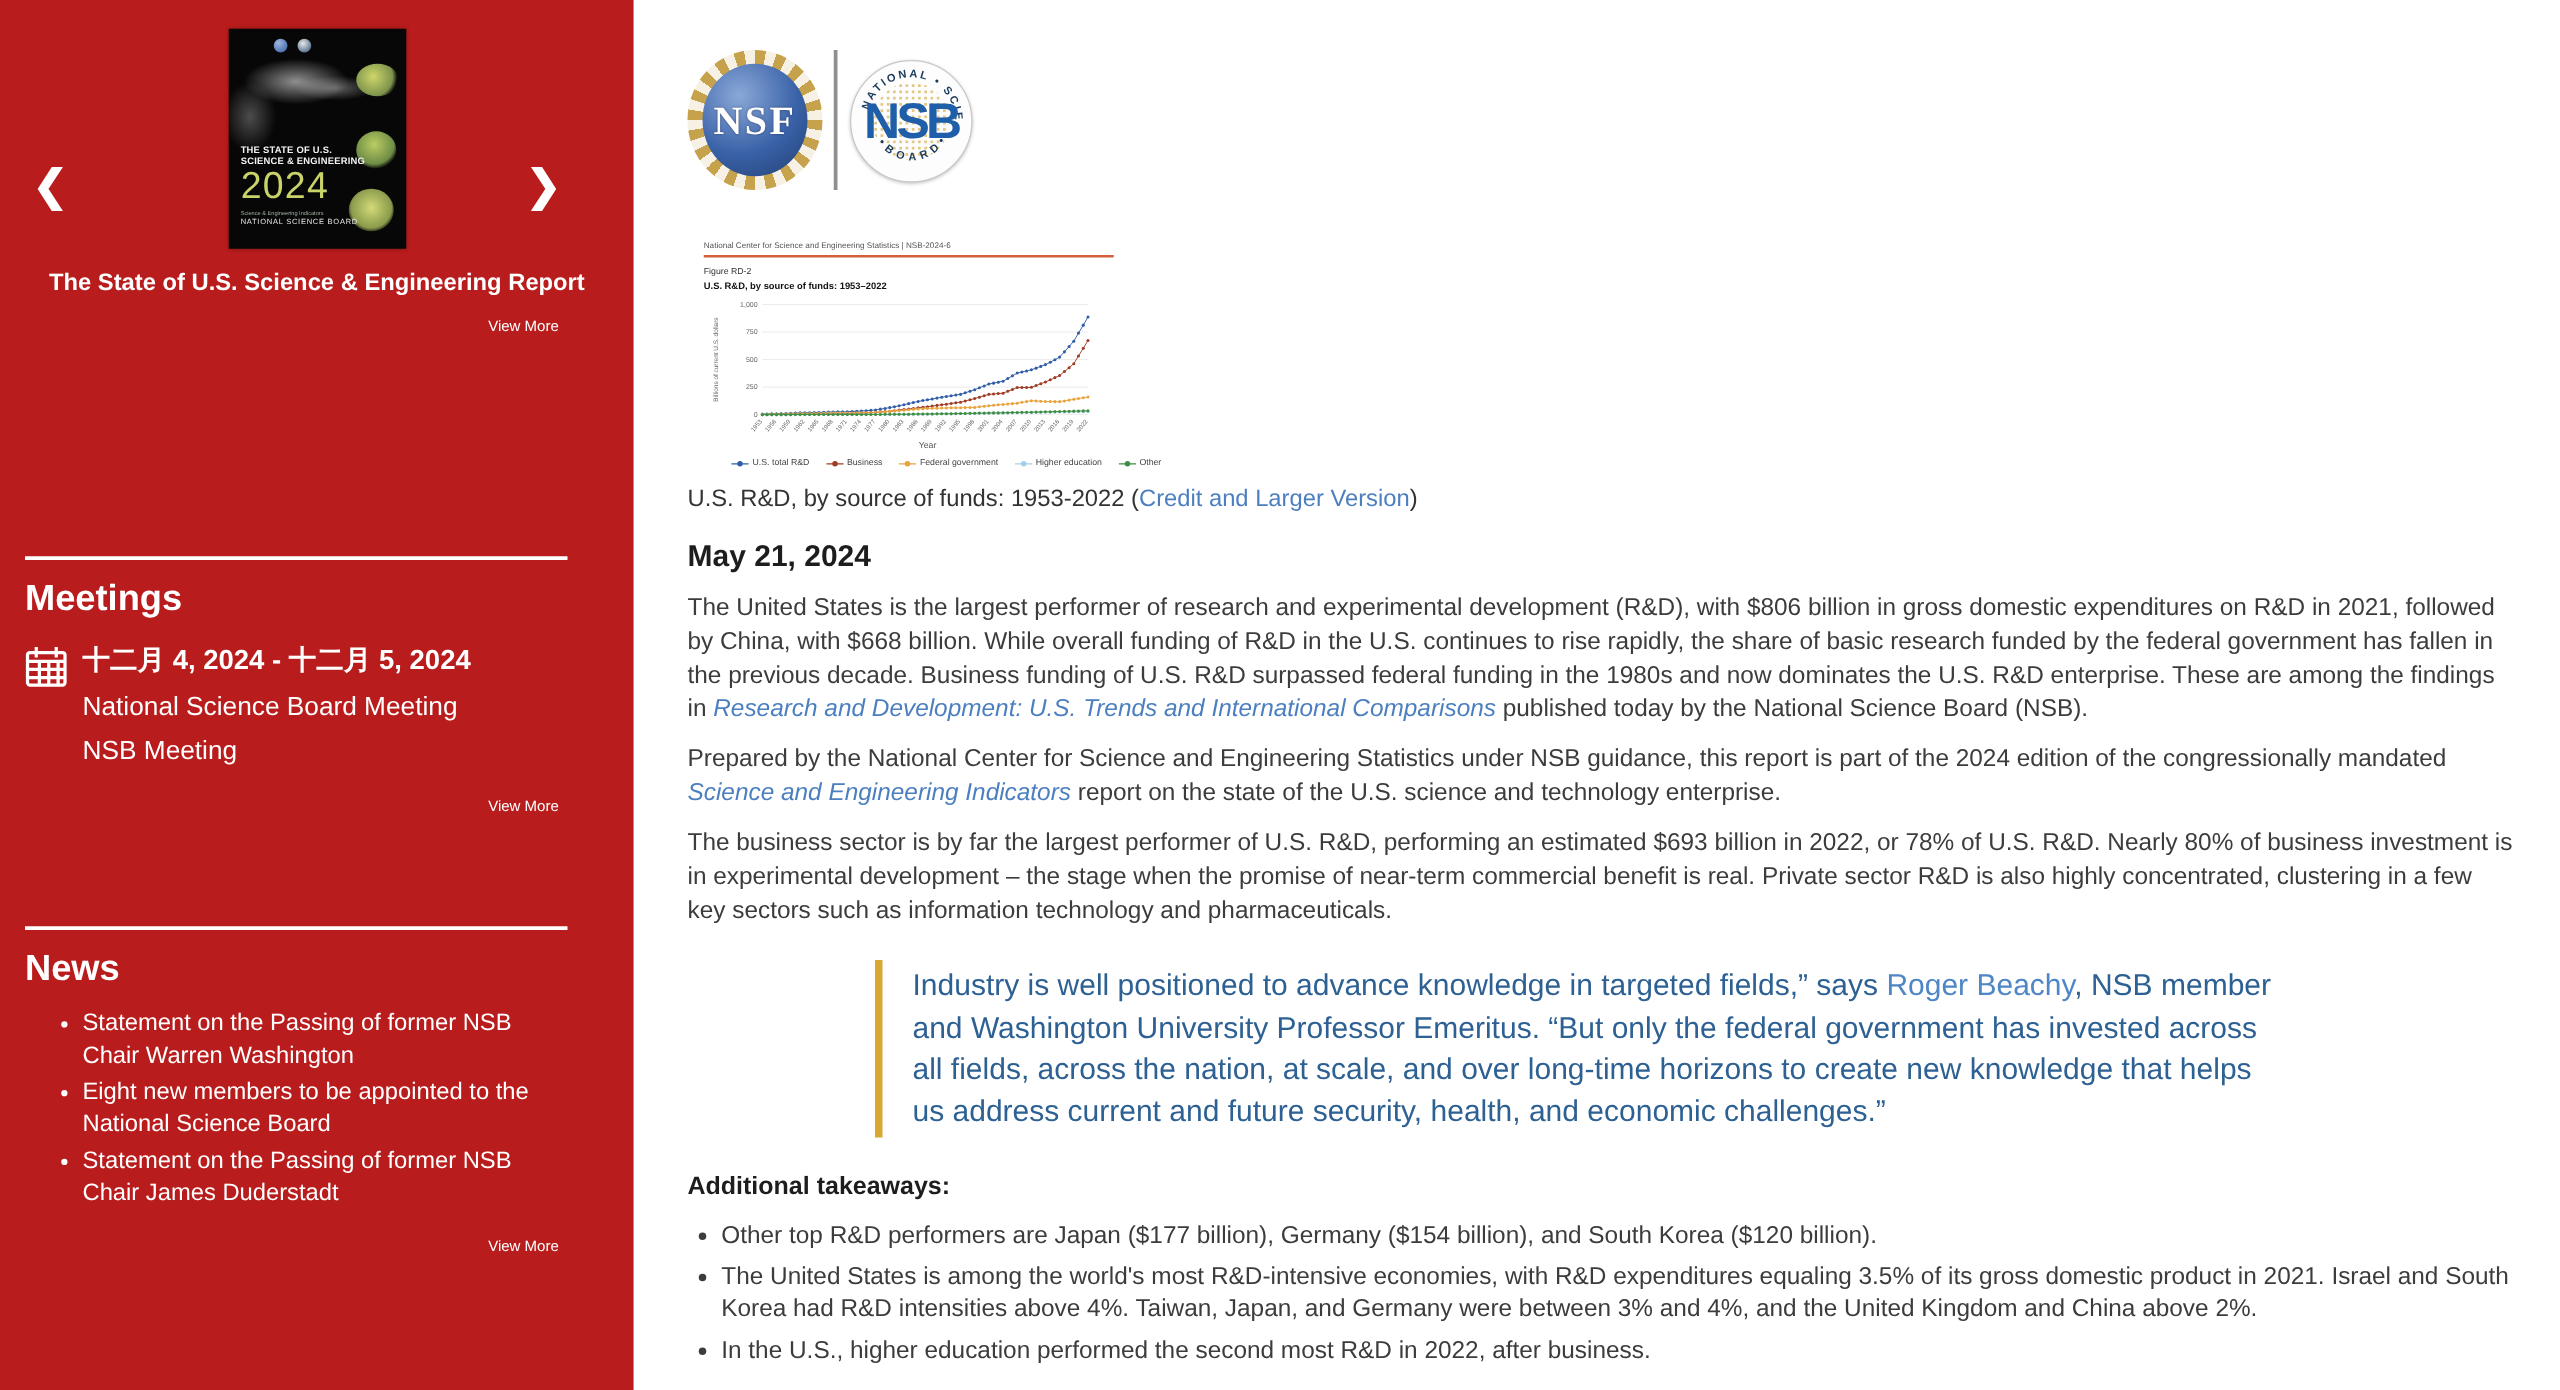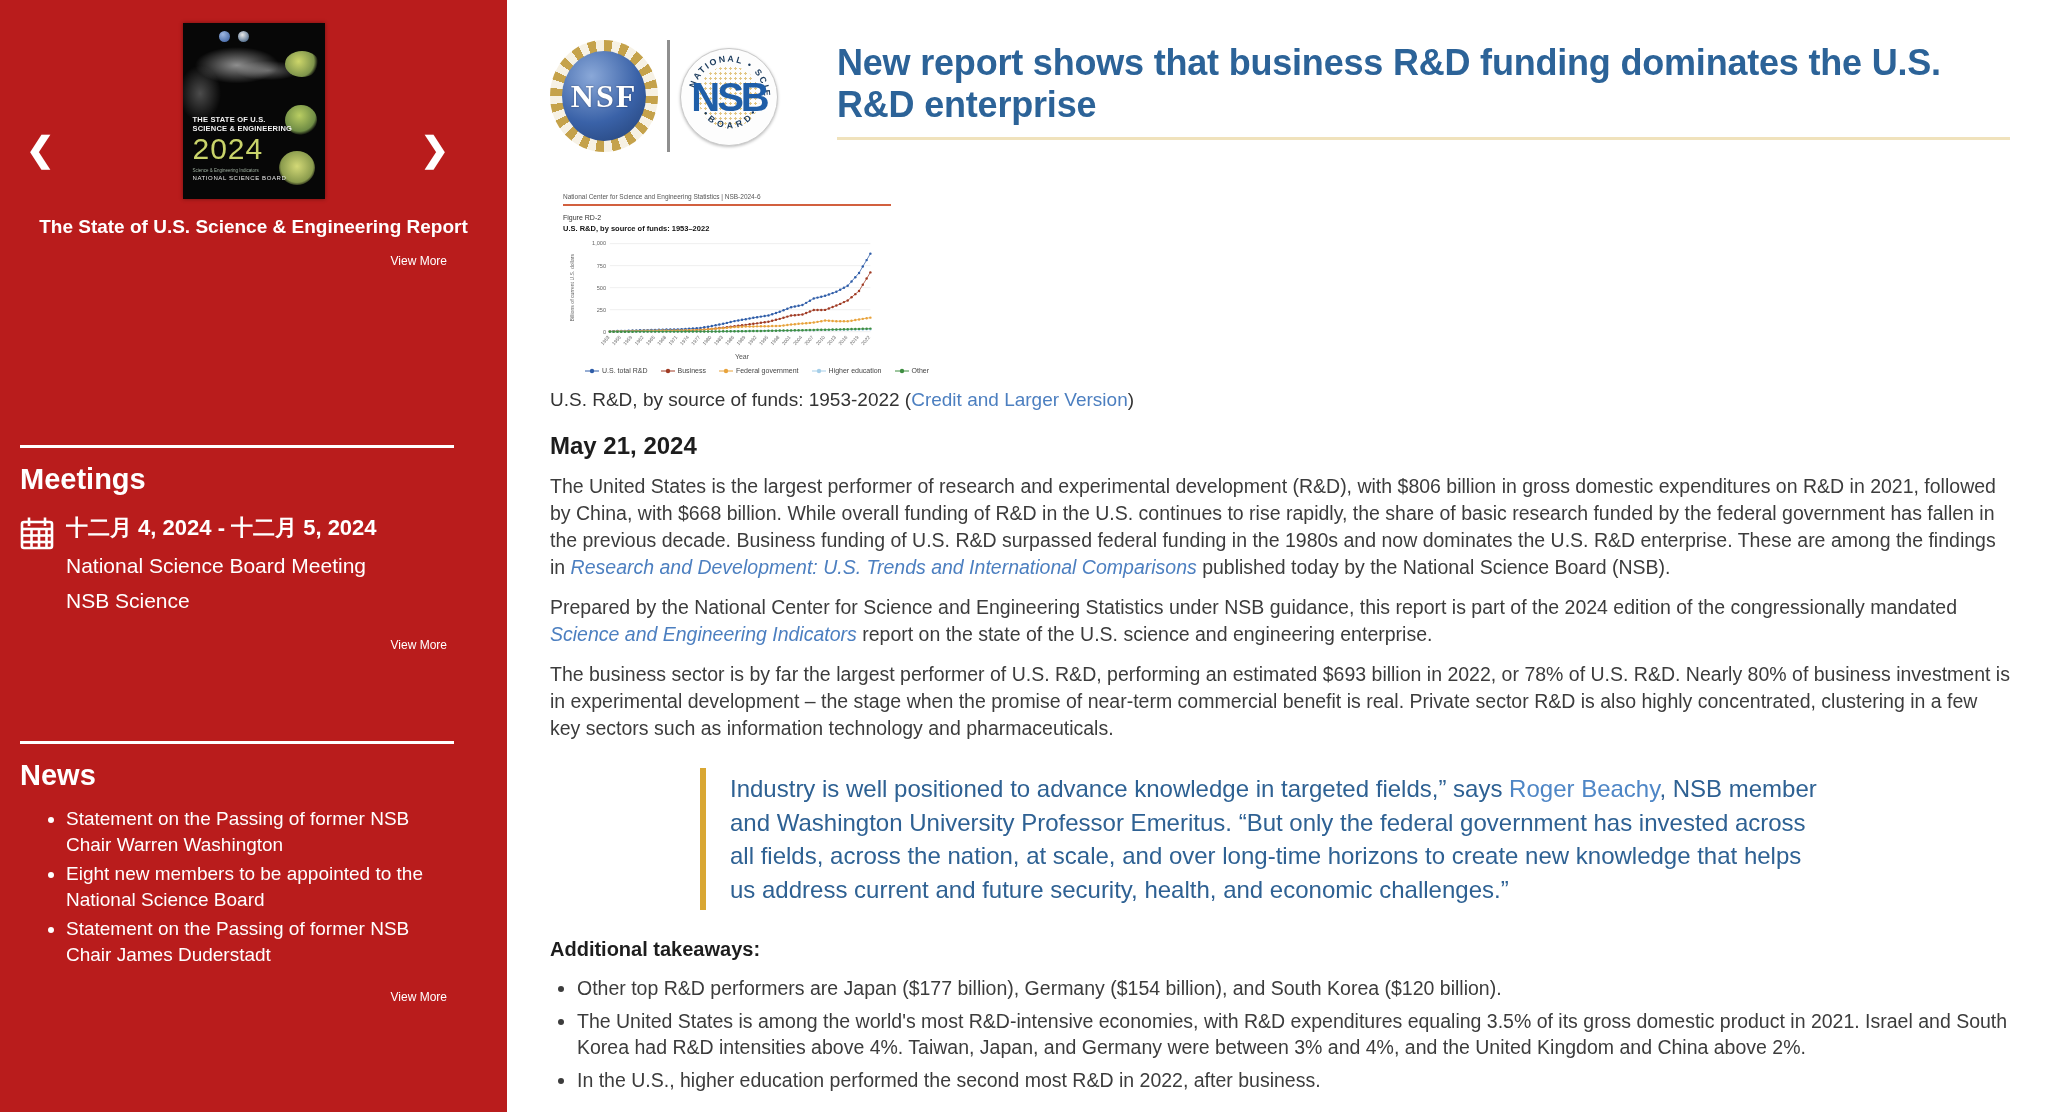--- a/index.html
+++ b/index.html
@@ -145,21 +145,21 @@
         <line x1="11.5" y1="13" x2="11.5" y2="32"></line>
         <line x1="19" y1="13" x2="19" y2="32"></line>
         <line x1="26.5" y1="13" x2="26.5" y2="32"></line>
         <line x1="2" y1="19.5" x2="32" y2="19.5"></line>
         <line x1="2" y1="26" x2="32" y2="26"></line>
       </svg>
     </span>
     <div class="meeting-texts">
       <div class="meeting-date">十二月 4, 2024  - 十二月 5, 2024</div>
       <div class="meeting-item">National Science Board Meeting</div>
-      <div class="meeting-item">NSB Science</div>
+      <div class="meeting-item">NSB Meeting</div>
     </div>
   </div>
   <div class="view-more" style="margin-top:25px">View More</div>
 
   <hr class="sb-divider d2">
   <h2 class="sb-h2">News</h2>
   <ul class="news-list">
     <li>Statement on the Passing of former NSB Chair Warren Washington</li>
     <li>Eight new members to be appointed to the National Science Board</li>
     <li>Statement on the Passing of former NSB Chair James Duderstadt</li>
@@ -187,24 +187,20 @@
         <text font-size="9" font-weight="bold" fill="#1a3a5c" letter-spacing="2">
           <textPath href="#arcTop" startOffset="8%"><tspan>NATIONAL • SCIENCE</tspan></textPath>
         </text>
         <text font-size="9" font-weight="bold" fill="#1a3a5c" letter-spacing="1">
           <textPath href="#arcBot" startOffset="18%"><tspan>• B O A R D •</tspan></textPath>
         </text>
       </svg>
       <div class="nsb-center">
         <span>NSB</span>
       </div>
-    </div>
-    <div class="headline-block">
-      <h1 class="headline">New report shows that business R&amp;D funding dominates the U.S. R&amp;D enterprise</h1>
-      <hr class="headline-rule">
     </div>
   </div>
 
   <div class="figure">
     <div class="fig-src">National Center for Science and Engineering Statistics  |  NSB-2024-6</div>
     <hr class="fig-rule">
     <div class="fig-label">Figure RD-2</div>
     <div class="fig-title">U.S. R&amp;D, by source of funds: 1953–2022</div>
     <svg id="plot" viewBox="0 0 350 122">
         <line x1="50" y1="100.0" x2="328" y2="100.0" stroke="#e2e2e2" stroke-width="0.6"></line>
@@ -637,21 +633,21 @@
         </span>
       </div>
   </div>
 
   <div class="caption"><span>U.S. R&amp;D, by source of funds: 1953-2022 (</span><a class="cap-link">Credit and Larger Version</a><span>)</span></div>
 
   <h3 class="date-h">May 21, 2024</h3>
 
   <p class="body-p"><span>The United States is the largest performer of research and experimental development (R&amp;D), with $806 billion in gross domestic expenditures on R&amp;D in 2021, followed by China, with $668 billion. While overall funding of R&amp;D in the U.S. continues to rise rapidly, the share of basic research funded by the federal government has fallen in the previous decade. Business funding of U.S. R&amp;D surpassed federal funding in the 1980s and now dominates the U.S. R&amp;D enterprise. These are among the findings in </span><a class="body-link">Research and Development: U.S. Trends and International Comparisons</a><span> published today by the National Science Board (NSB).</span></p>
 
-  <p class="body-p"><span>Prepared by the National Center for Science and Engineering Statistics under NSB guidance, this report is part of the 2024 edition of the congressionally mandated </span><a class="body-link">Science and Engineering Indicators</a><span> report on the state of the U.S. science and engineering enterprise.</span></p>
+  <p class="body-p"><span>Prepared by the National Center for Science and Engineering Statistics under NSB guidance, this report is part of the 2024 edition of the congressionally mandated </span><a class="body-link">Science and Engineering Indicators</a><span> report on the state of the U.S. science and technology enterprise.</span></p>
 
   <p class="body-p">The business sector is by far the largest performer of U.S. R&amp;D, performing an estimated $693 billion in 2022, or 78% of U.S. R&amp;D. Nearly 80% of business investment is in experimental development – the stage when the promise of near-term commercial benefit is real. Private sector R&amp;D is also highly concentrated, clustering in a few key sectors such as information technology and pharmaceuticals.</p>
 
   <blockquote class="quote"><span>Industry is well positioned to advance knowledge in targeted fields,” says </span><a class="quote-link">Roger Beachy</a><span>, NSB member and Washington University Professor Emeritus. “But only the federal government has invested across all fields, across the nation, at scale, and over long-time horizons to create new knowledge that helps us address current and future security, health, and economic challenges.”</span></blockquote>
 
   <h4 class="takeaways-h">Additional takeaways:</h4>
   <ul class="takeaways">
     <li>Other top R&amp;D performers are Japan ($177 billion), Germany ($154 billion), and South Korea ($120 billion).</li>
     <li>The United States is among the world's most R&amp;D-intensive economies, with R&amp;D expenditures equaling 3.5% of its gross domestic product in 2021. Israel and South Korea had R&amp;D intensities above 4%. Taiwan, Japan, and Germany were between 3% and 4%, and the United Kingdom and China above 2%.</li>
     <li>In the U.S., higher education performed the second most R&amp;D in 2022, after business.</li>

